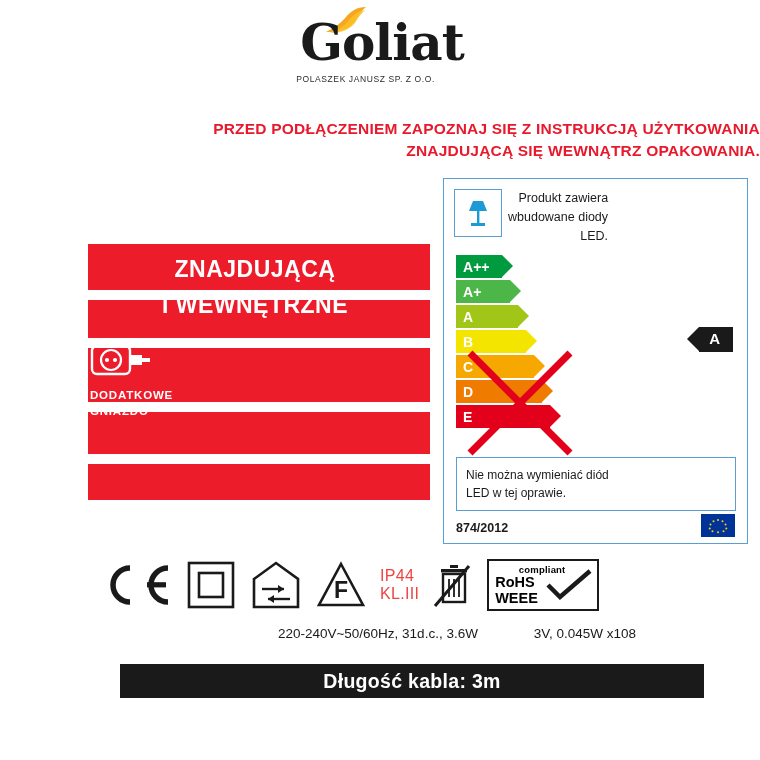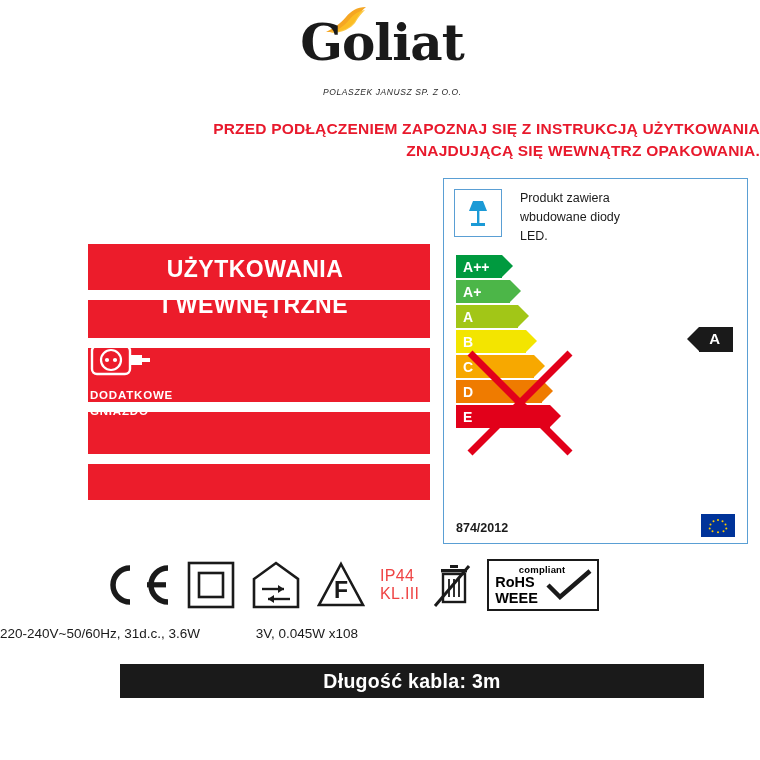--- a/index.html
+++ b/index.html
@@ -32,24 +32,23 @@
     color: #1a1a1a;
     line-height: 1;
     position: relative;
     padding-left: 4px;
   }
   .logo-sub {
     font-family: "Liberation Sans", sans-serif;
     font-size: 8.5px;
     letter-spacing: 0.6px;
     color: #2b2b2b;
-    text-align: right;
-    margin-top: 19px;
+    text-align: left;
+    margin-top: 6px;
     padding-right: 2px;
-    font-style: italic;
   }
   .logo-flame {
     position: absolute;
     left: 28px; top: -12px;
     width: 46px; height: 30px;
   }
 
   
   .warn {
     position: absolute; left: 0; top: 118px; width: 760px;
@@ -104,21 +103,21 @@
 
   
   .led-box {
     position: absolute;
     left: 443px; top: 178px; width: 305px; height: 366px;
     border: 1.5px solid #5a9fd4;
     background: #ffffff;
     z-index: 5;
   }
   .led-top {
-    display: flex; gap: 18px; padding: 10px 10px 4px 10px;
+    display: flex; gap: 6px; padding: 10px 10px 4px 10px; text-align: right;
   }
   .lamp-icon-box {
     width: 48px; height: 48px; border: 1.5px solid #5a9fd4;
     display: flex; align-items: center; justify-content: center;
     flex: 0 0 auto;
   }
   .led-top-text {
     font-size: 12.5px; color: #1b1b1b; line-height: 1.5;
   }
 
@@ -203,21 +202,21 @@
   }
   .rohs .c1 { font-size: 9.5px; font-weight: bold; text-align: center; letter-spacing: 0.2px; }
   .rohs .c2 { font-size: 14.5px; font-weight: bold; line-height: 1.08; }
   .rohs .tick {
     position: absolute; right: 5px; top: 8px;
   }
 
   
   .spec {
     position: absolute; left: 0; top: 626px; width: 636px;
-    text-align: left; font-size: 13.5px; color: #1a1a1a;
+    text-align: right; font-size: 13.5px; color: #1a1a1a;
   }
   .spec .left { margin-right: 52px; }
 
   
   .bar {
     position: absolute; left: 88px; width: 584px;
     background: #1a1a1a; color: #ffffff;
     font-weight: bold; font-size: 19.5px;
     display: flex; align-items: center; justify-content: center;
     letter-spacing: 0.3px;
@@ -254,21 +253,21 @@
 
   <div class="stripe stripe-a"></div>
   <div class="stripe stripe-b"></div>
   <div class="stripe stripe-c"></div>
   <div class="stripe stripe-d"></div>
   <div class="stripe stripe-e"></div>
   <div class="stripe-mask"></div>
   <div class="gutter-left"></div>
 
   <div class="headline">
-    <div>UŻYTKOWANIA</div>
+    <div>ZNAJDUJĄCĄ</div>
     <div>I WEWNĘTRZNE</div>
   </div>
 
   <div class="socket-block">
     <svg width="62" height="40" viewBox="0 0 62 40">
       <rect x="2" y="6" width="38" height="28" rx="5" fill="none" stroke="#ffffff" stroke-width="2.4"></rect>
       <circle cx="21" cy="20" r="10" fill="none" stroke="#ffffff" stroke-width="2.2"></circle>
       <circle cx="17" cy="20" r="2.1" fill="#ffffff"></circle>
       <circle cx="25" cy="20" r="2.1" fill="#ffffff"></circle>
       <rect x="40" y="15" width="12" height="10" fill="#ffffff"></rect>
@@ -325,20 +324,24 @@
 
     <svg class="cross" viewBox="0 0 112 112">
       <line x1="6" y1="6" x2="106" y2="106" stroke="#e2001a" stroke-width="7"></line>
       <line x1="106" y1="6" x2="6" y2="106" stroke="#e2001a" stroke-width="7"></line>
     </svg>
 
     <div class="class-badge">
       <div class="arrow-box">A</div>
     </div>
 
+    <div class="led-note">
+      <div>Nie można wymieniać diód</div>
+      <div>LED w tej oprawie.</div>
+    </div>
 
     <div class="led-reg">874/2012</div>
 
     <div class="eu-flag">
       <svg width="26" height="18" viewBox="0 0 26 18">
         <g fill="#ffcc00">
           <circle cx="13" cy="3" r="1"></circle>
             <circle cx="17.5" cy="4.2" r="1"></circle>
           <circle cx="20.5" cy="7.5" r="1"></circle>
             <circle cx="21.3" cy="11.5" r="1"></circle>

